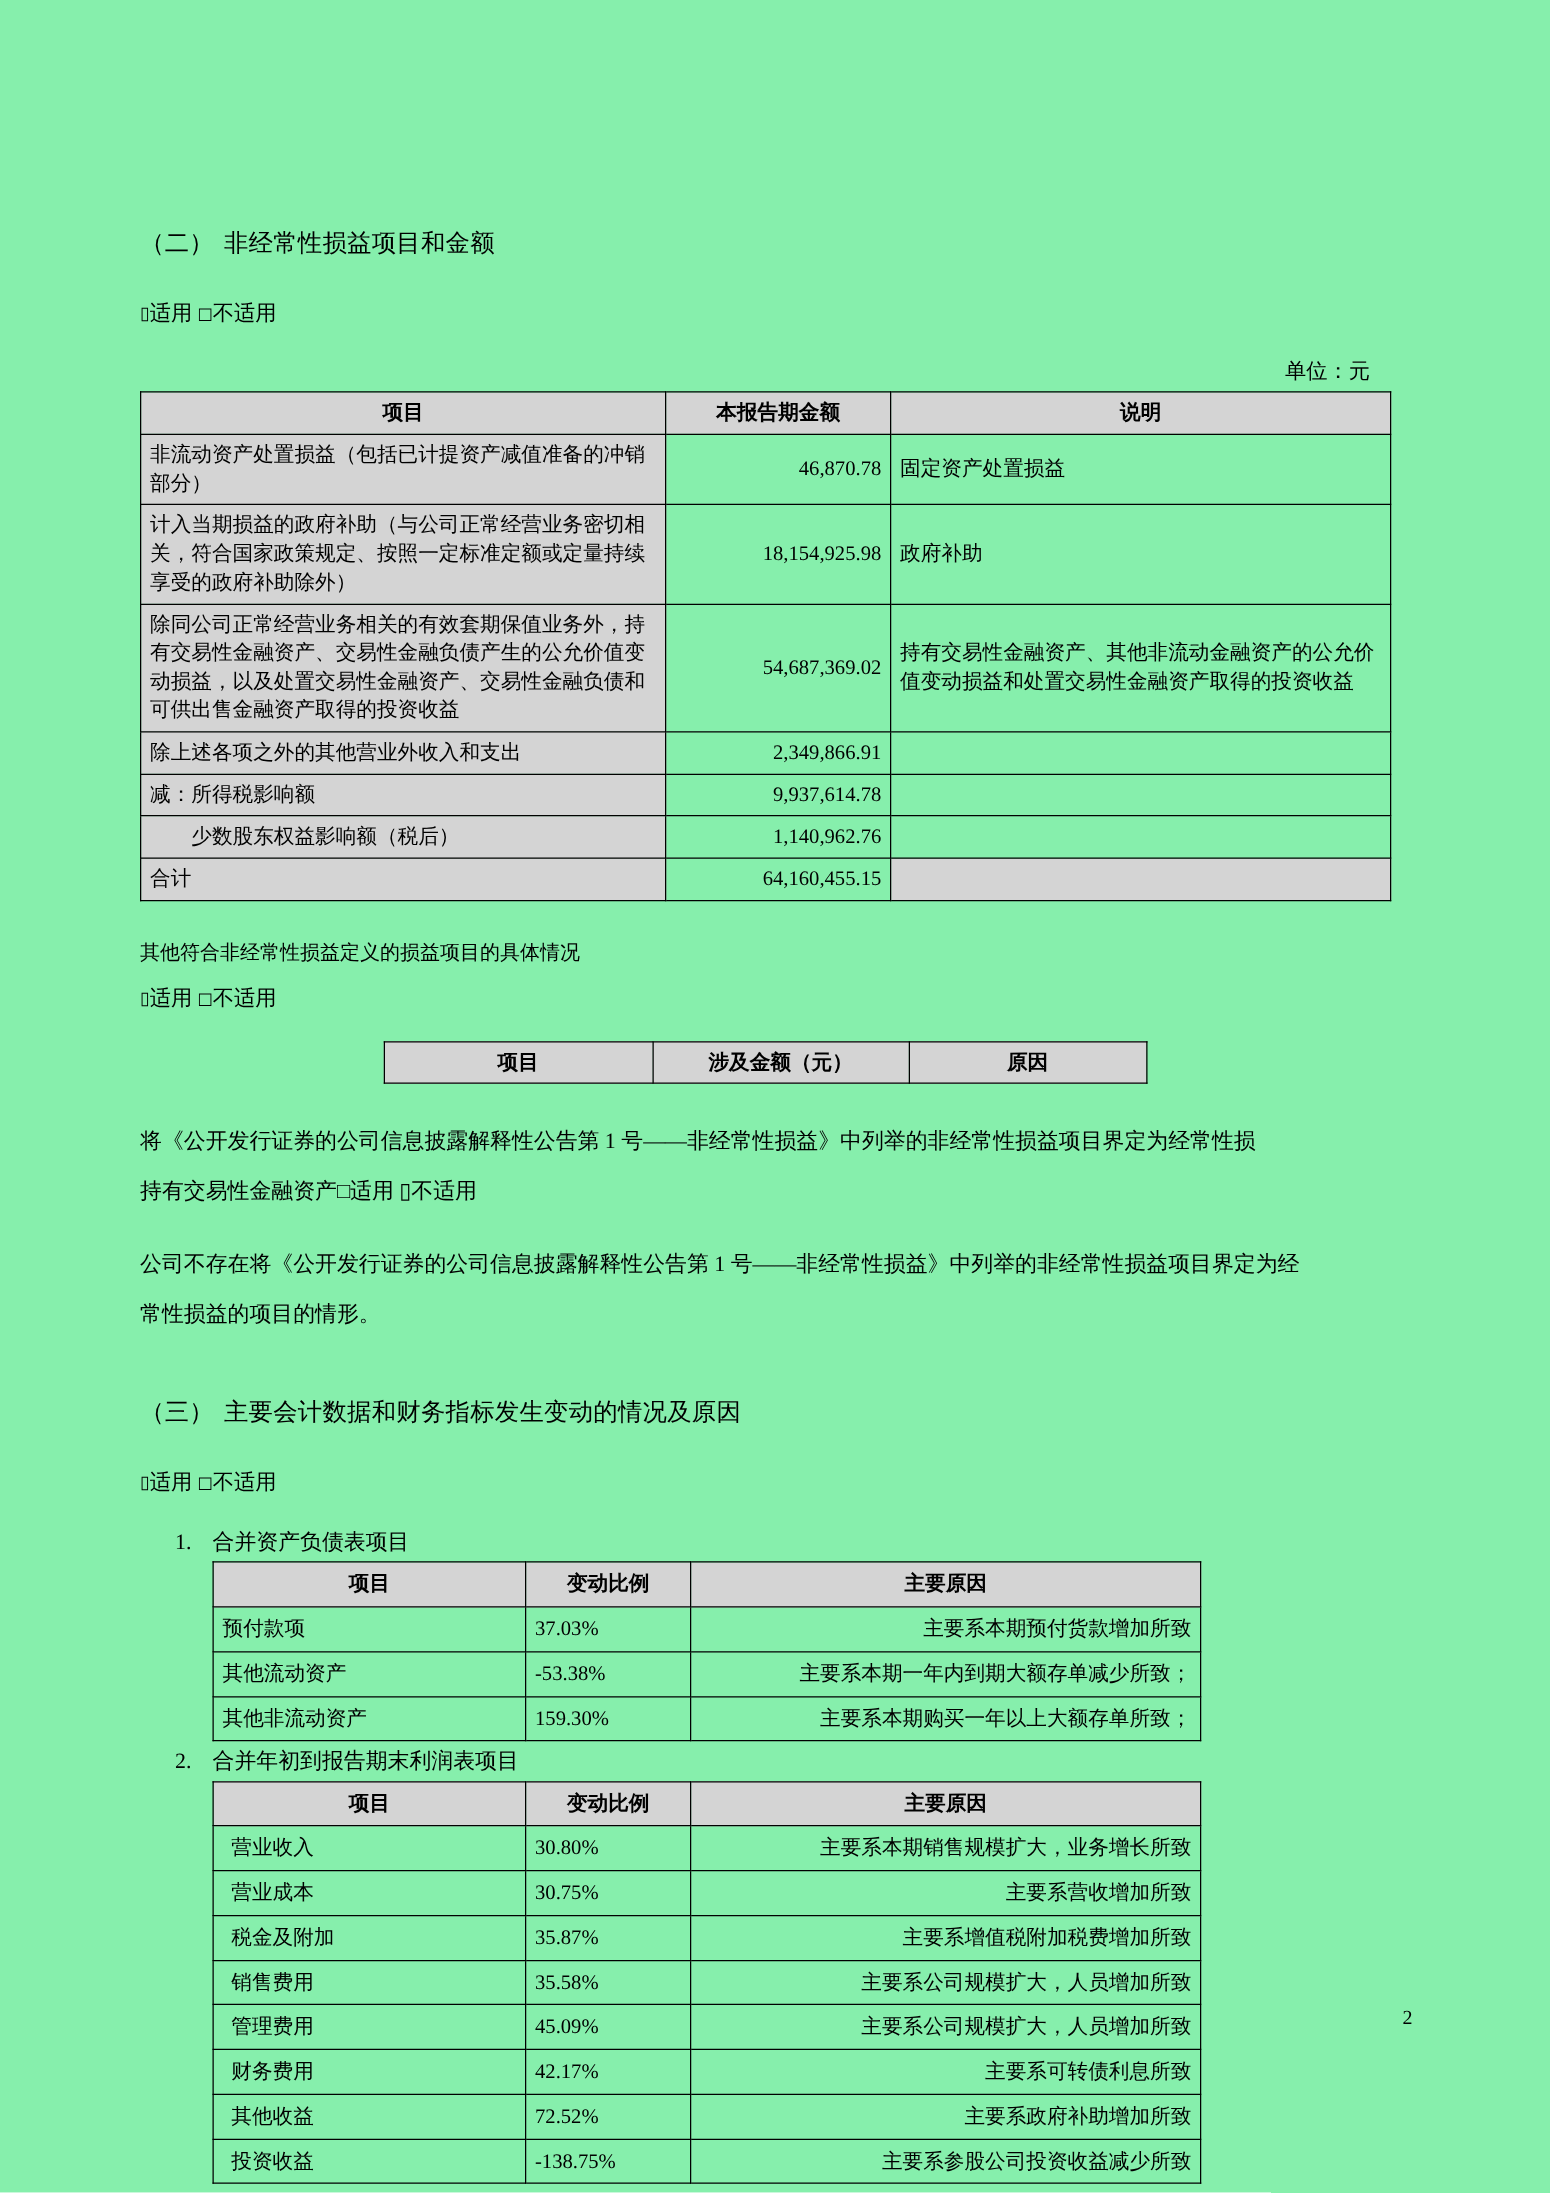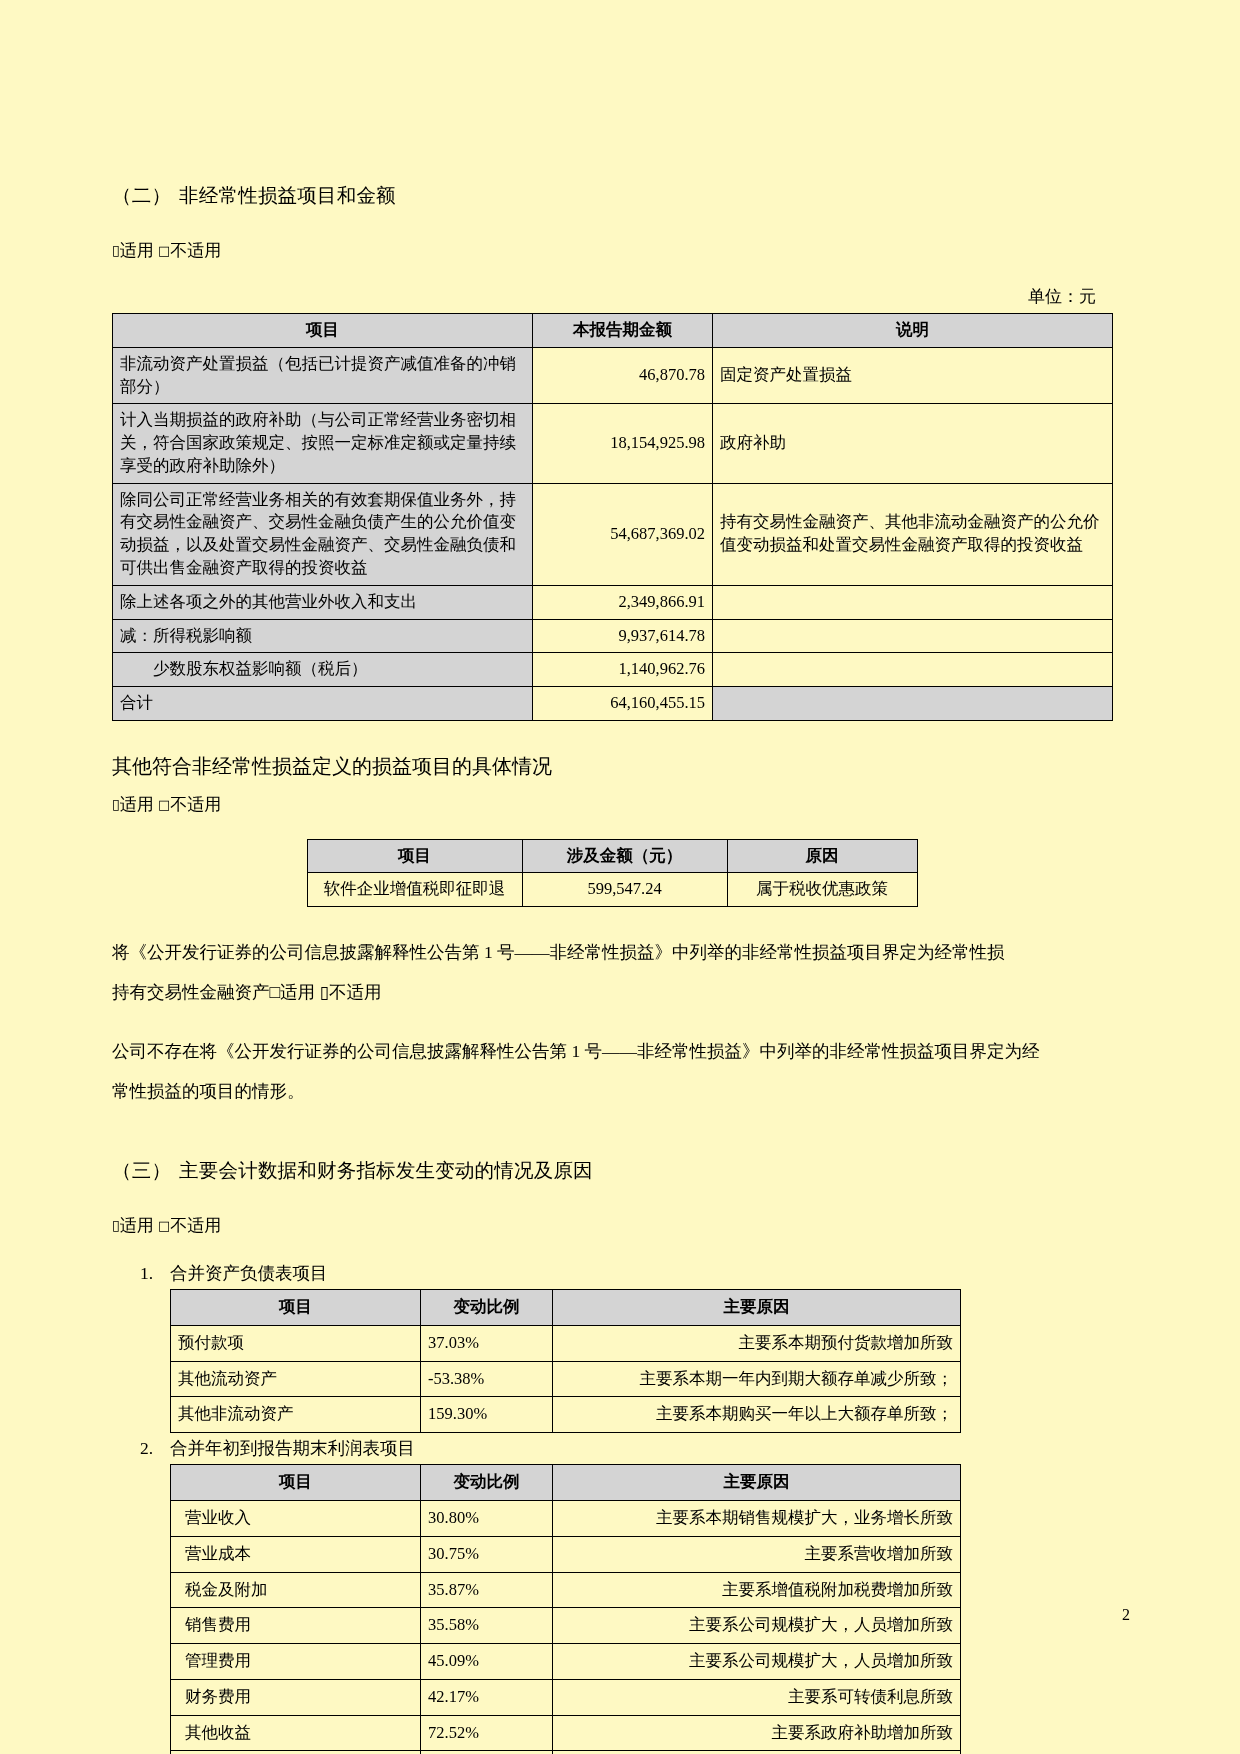--- a/index.html
+++ b/index.html
@@ -9,21 +9,21 @@
   }
   body {
     font-family: "Liberation Serif", "DejaVu Serif", serif;
     color: #000000;
   }
   .page {
     position: relative;
     width: 1240px;
     height: 1754px;
     margin: 0 auto;
-    background: #fef9c3;
+    background: #86efac;
     box-sizing: border-box;
     padding: 12px;
     overflow: hidden;
   }
   .content {
     position: absolute;
     left: 112px;
     top: 183px;
     width: 1000px;
   }
@@ -64,21 +64,21 @@
     font-size: 17.5px;
     line-height: 2.05;
     margin: 0 0 4px 0;
     text-align: justify;
   }
   .para-block {
     margin-bottom: 6px;
     margin-top: 23px;
   }
   .plain-line {
-    font-size: 20px;
+    font-size: 16px;
     line-height: 1.5;
     margin: 0 0 12px 0;
   }
 
   
   table {
     border-collapse: collapse;
     table-layout: fixed;
   }
   table td, table th {
@@ -239,25 +239,20 @@
           <col class="c1">
           <col class="c2">
           <col class="c3">
         </colgroup>
       <tbody>
         <tr>
           <td class="hdr">项目</td>
           <td class="hdr">涉及金额（元）</td>
           <td class="hdr">原因</td>
         </tr>
-        <tr>
-          <td>软件企业增值税即征即退</td>
-          <td>599,547.24</td>
-          <td>属于税收优惠政策</td>
-        </tr>
       </tbody>
     </table>
 
     <div class="para-block">
       <div class="para">将《公开发行证券的公司信息披露解释性公告第 1 号——非经常性损益》中列举的非经常性损益项目界定为经常性损</div>
       <div class="para">
         <span>持有交易性金融资产</span><span class="box-empty">□</span><span>适用</span>
         <span class="box-filled">▯</span><span>不适用</span>
       </div>
     </div>

